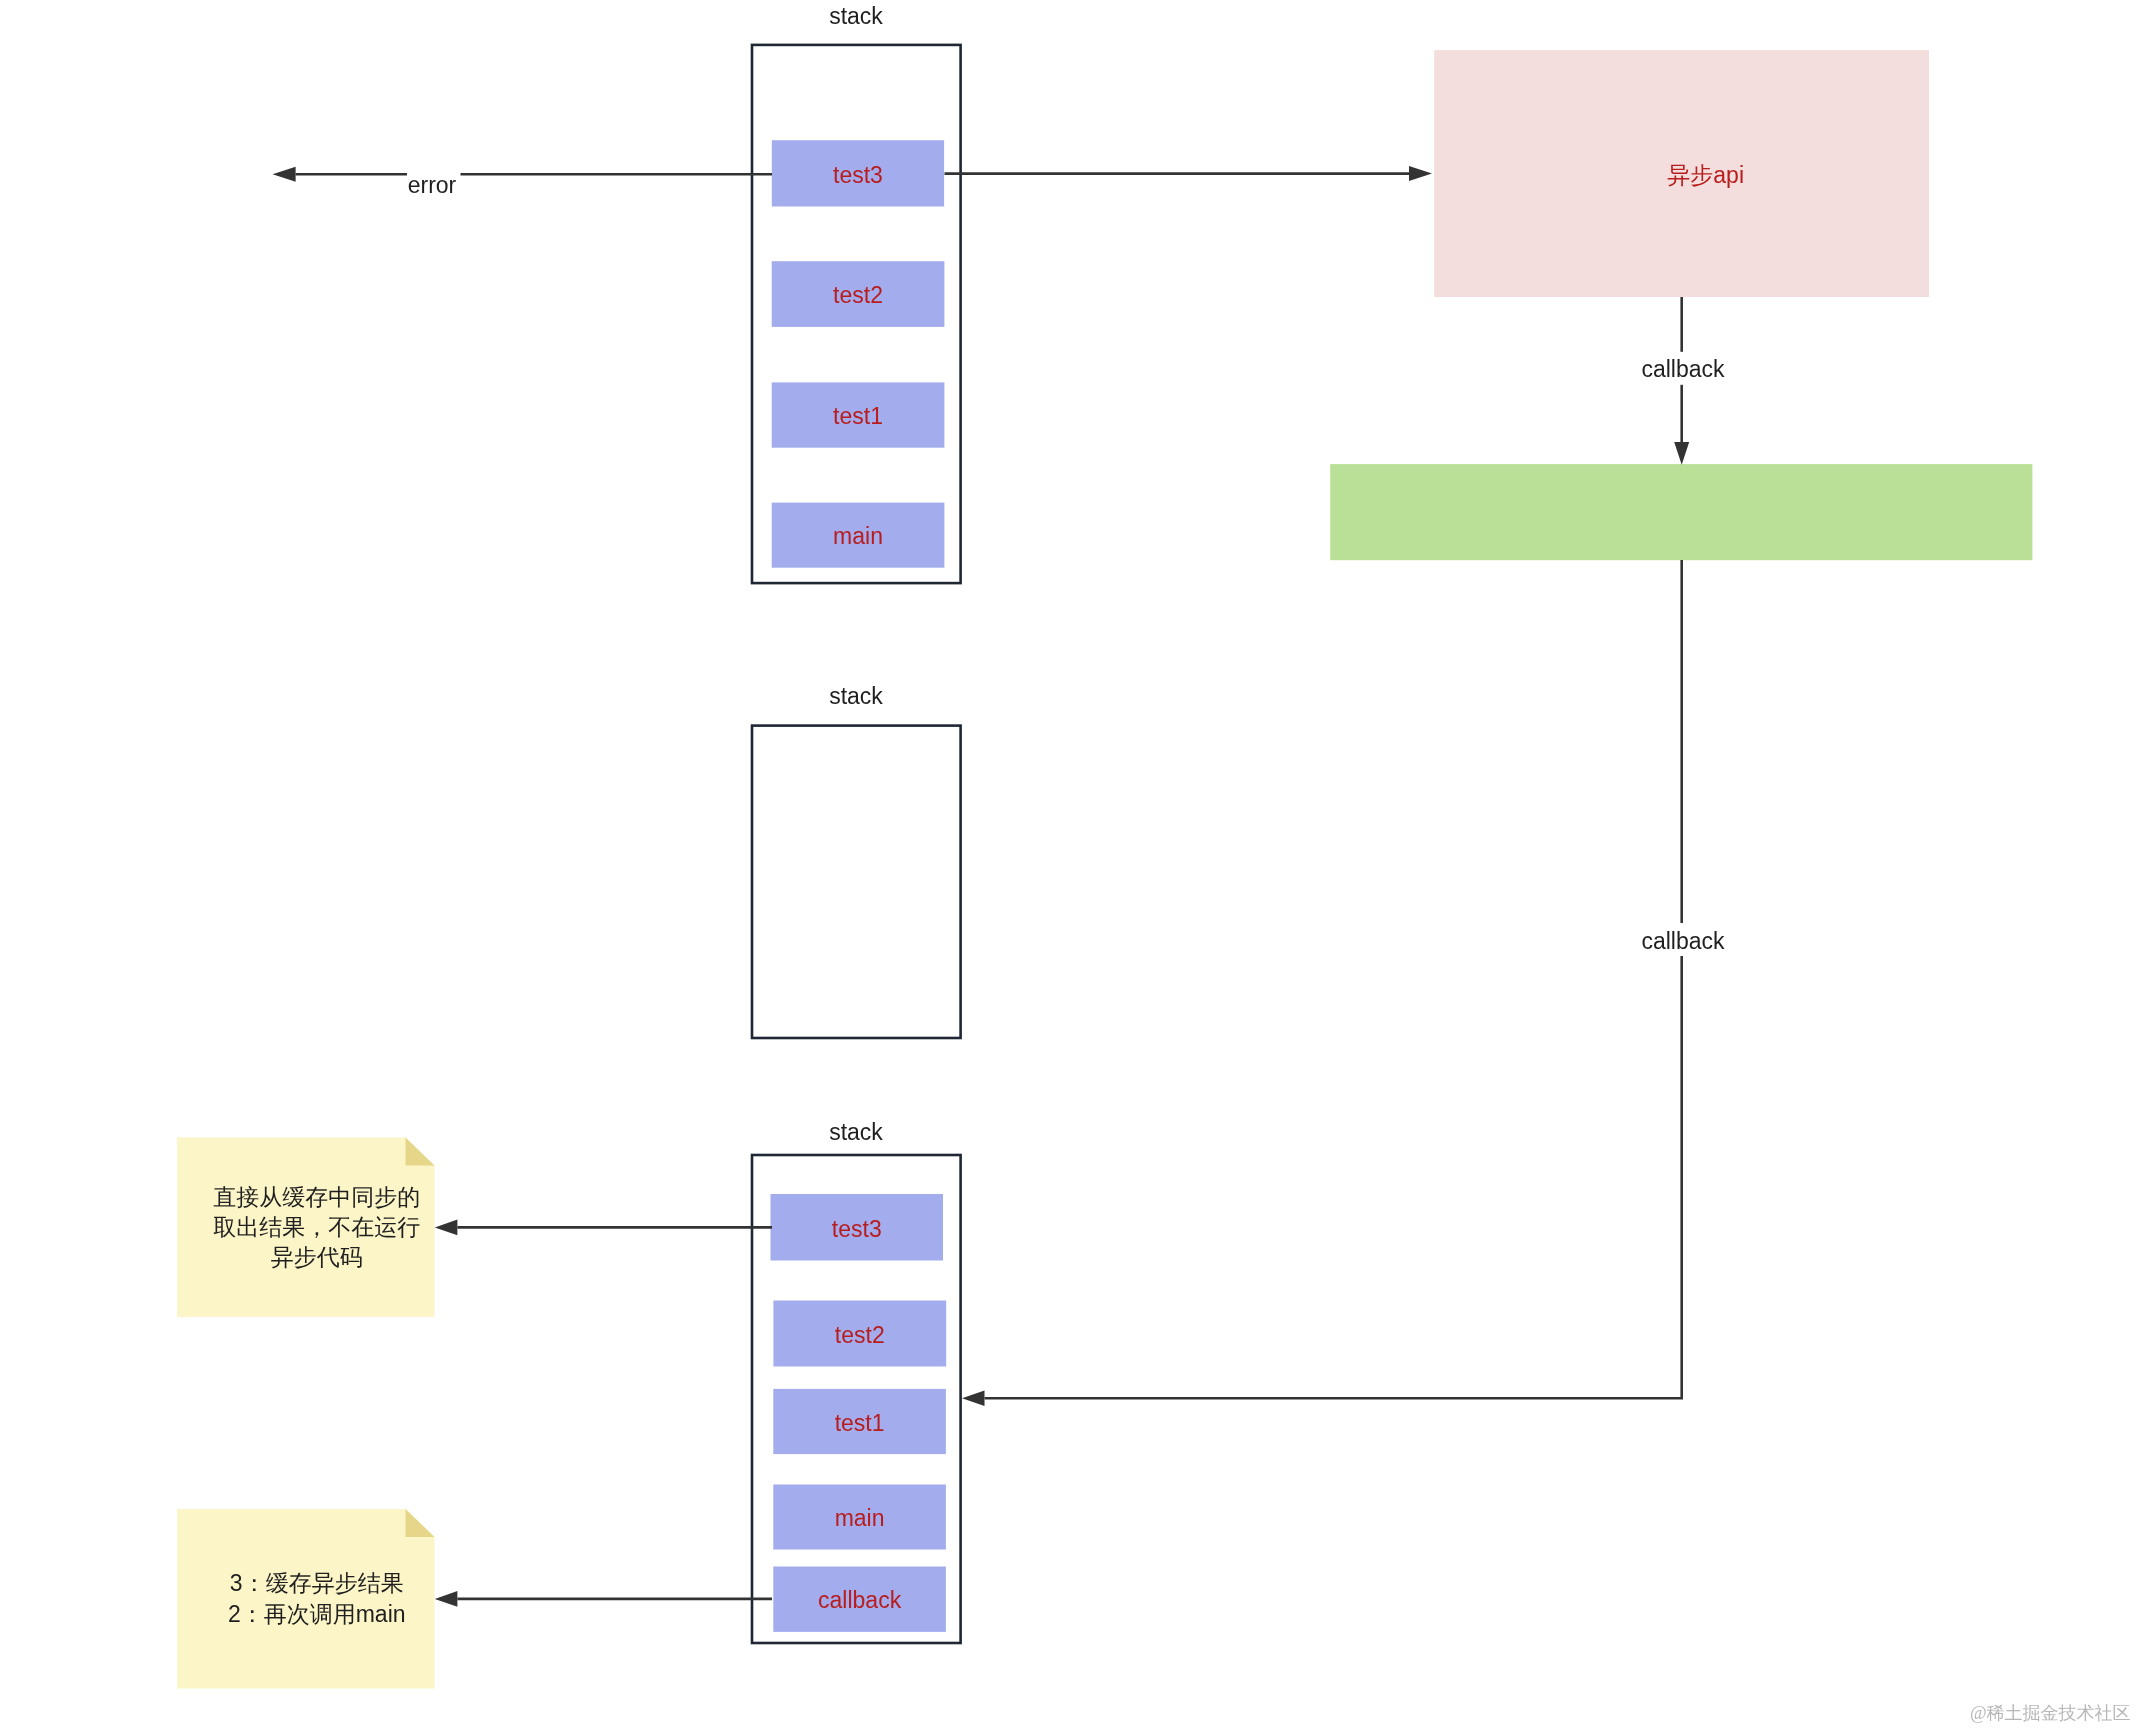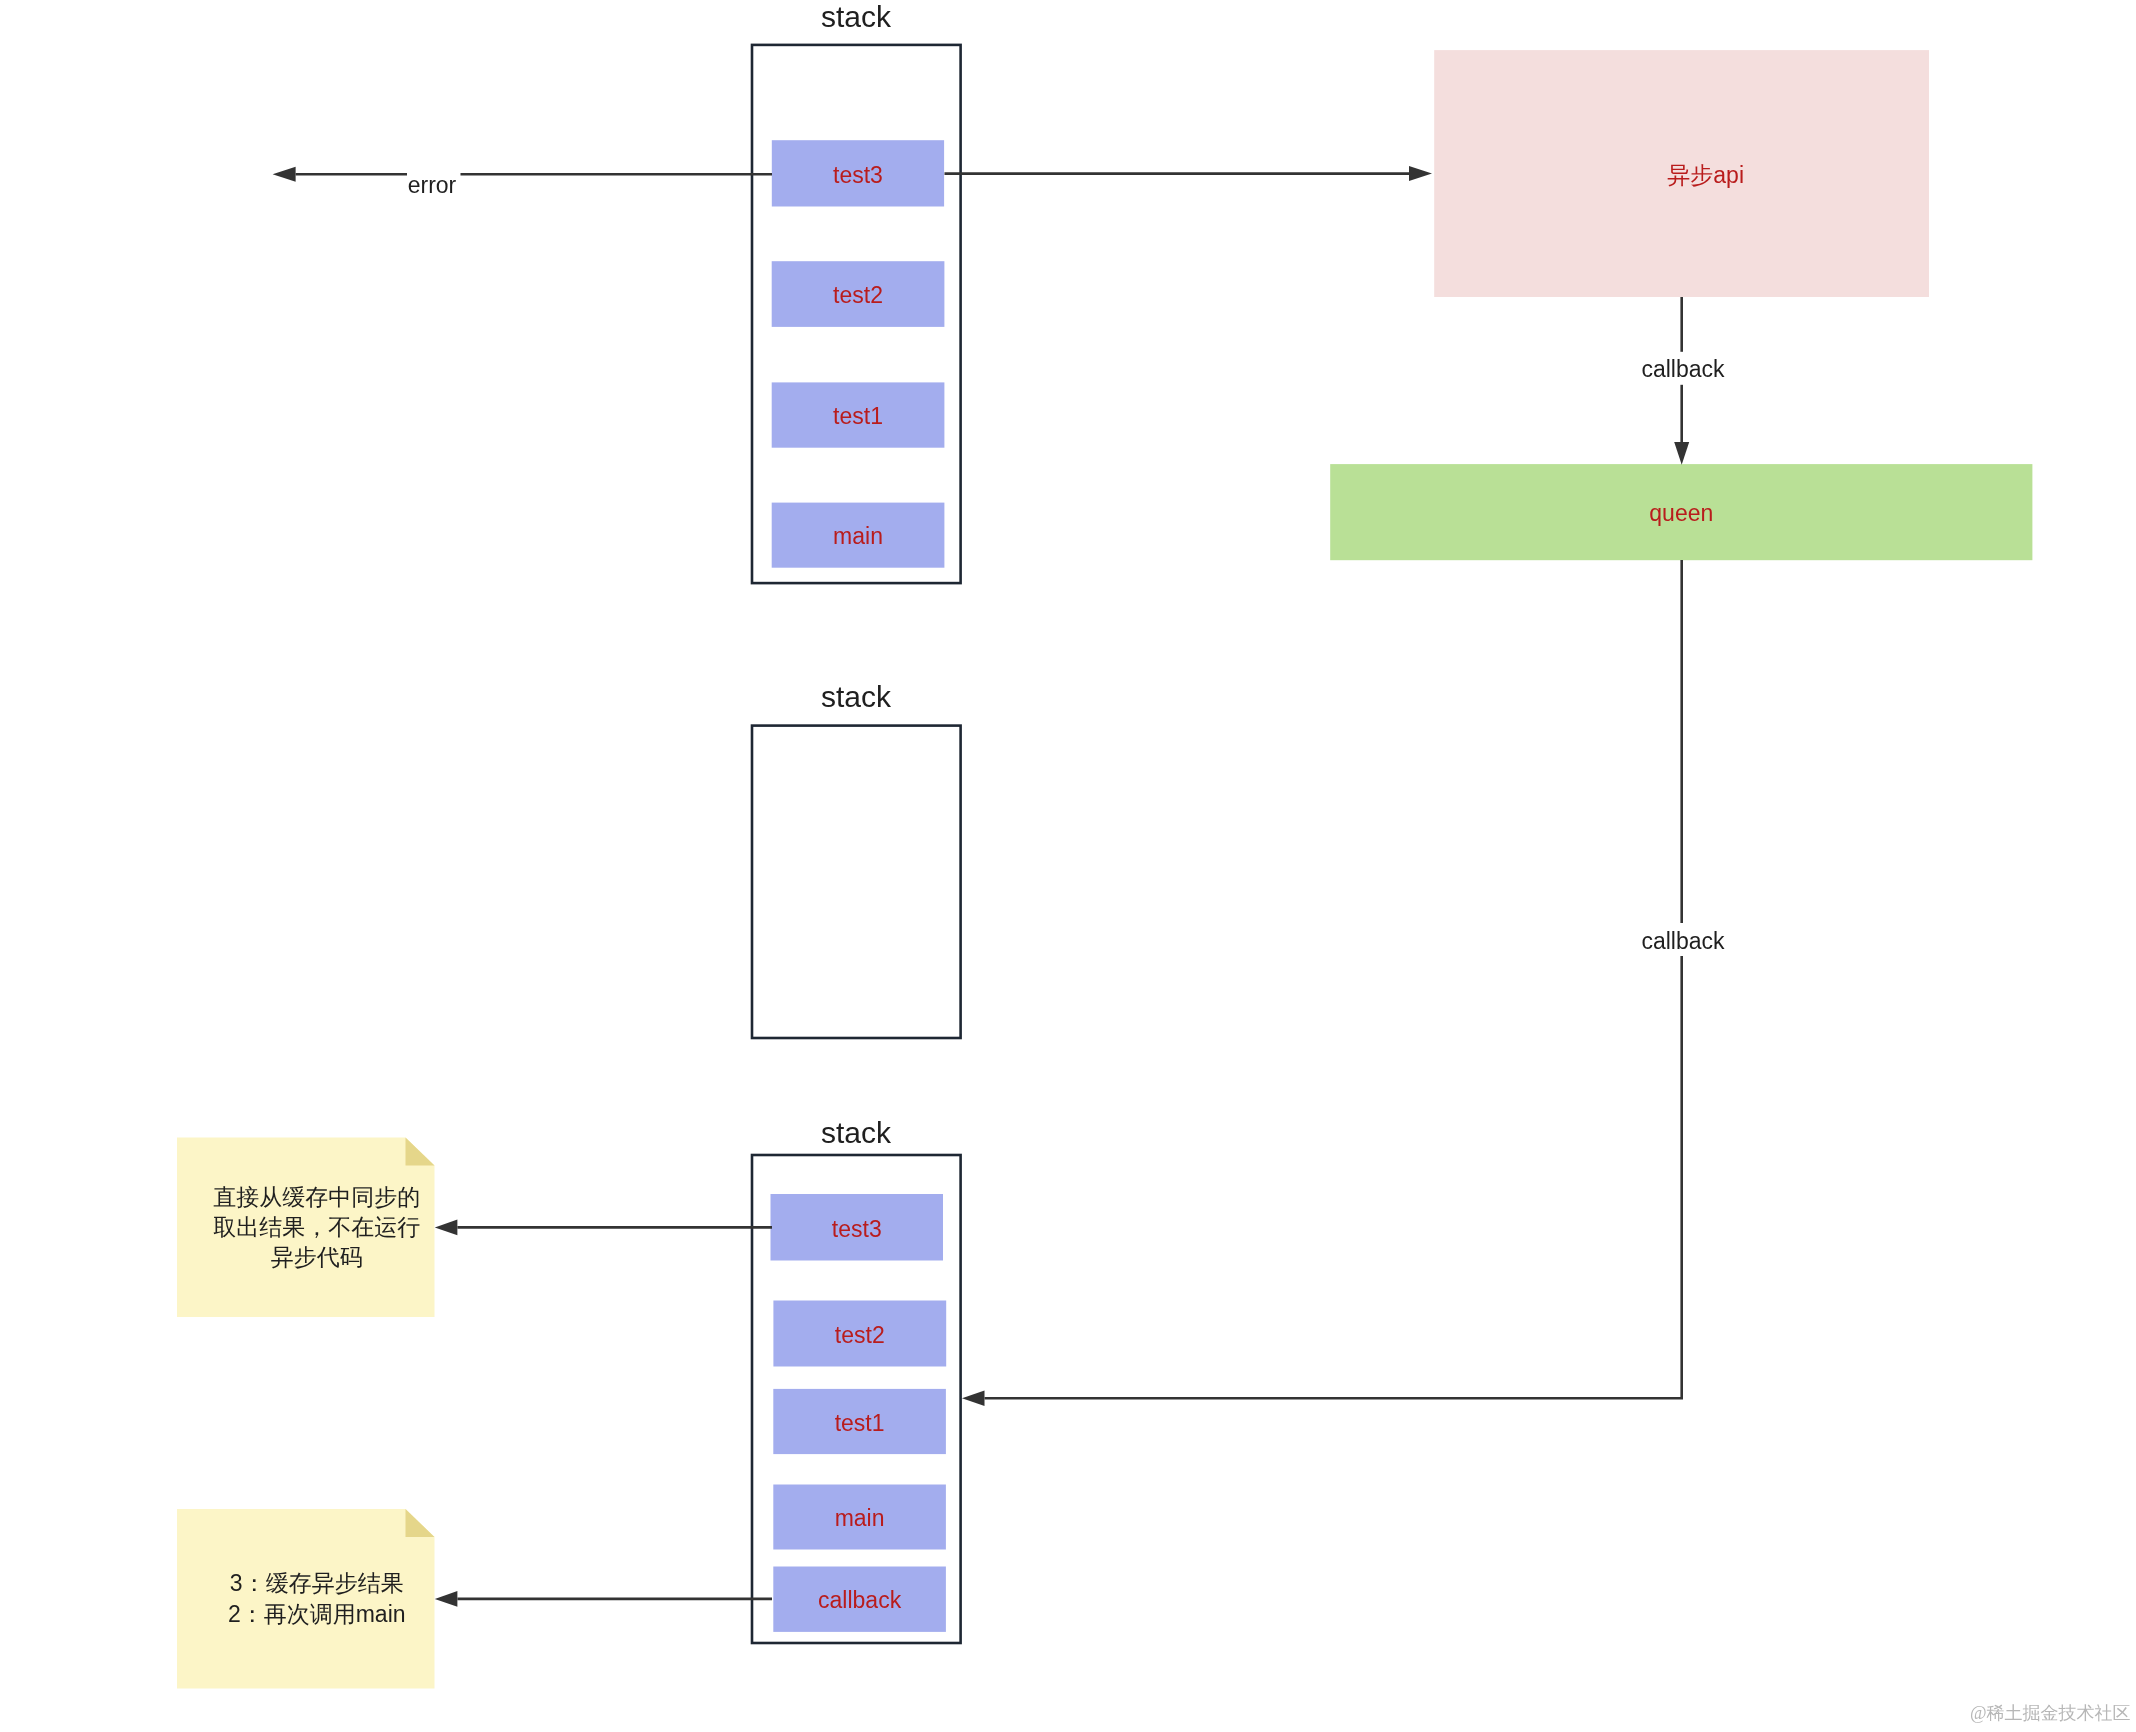--- a/index.html
+++ b/index.html
@@ -16,21 +16,21 @@
   .lbl{
     position:absolute;
     display:flex;align-items:center;justify-content:center;
     text-align:center;
     color:#000000;
     white-space:pre;
     line-height:1.28;
   }
   .lbl > span, .lbl > div{display:block;}
   .nudge{transform:translateY(2px);}
-  .frame-label{font-size:30px;color:#1f1f1f;}
+  .frame-label{font-size:23px;color:#1f1f1f;}
   .box-label{font-size:23px;color:#b91c1c;}
   .edge-label{font-size:23px;color:#1f1f1f;}
   .note-label{font-size:23px;color:#1f1f1f;line-height:30.4px;margin-left:11px;}
   .watermark{
     position:absolute;
     font-family:"Liberation Serif", serif;
     font-size:18px;
     color:#b7b7b7;
     white-space:pre;
   }
@@ -97,21 +97,20 @@
   <div class="lbl box-label nudge" style="left:771.7px;top:382.4px;width:172.7px;height:65.3px;">test1</div>
   <div class="lbl box-label nudge" style="left:771.7px;top:502.6px;width:172.7px;height:65.1px;">main</div>
 
   <div class="lbl box-label nudge" style="left:770.5px;top:1194px;width:172.5px;height:66.5px;">test3</div>
   <div class="lbl box-label nudge" style="left:773.4px;top:1300.5px;width:172.8px;height:66px;">test2</div>
   <div class="lbl box-label nudge" style="left:773.3px;top:1388.9px;width:172.6px;height:65.2px;">test1</div>
   <div class="lbl box-label nudge" style="left:773.3px;top:1484.5px;width:172.6px;height:65px;">main</div>
   <div class="lbl box-label nudge" style="left:773.3px;top:1566.5px;width:172.6px;height:65.4px;">callback</div>
 
   <div class="lbl box-label nudge" style="left:1434.2px;top:50.1px;width:543px;height:246.9px;">异步api</div>
-  <div class="lbl box-label nudge" style="left:1330.2px;top:464.1px;width:702.2px;height:96.1px;">queen</div>
 
   <div class="lbl edge-label nudge" style="left:386px;top:168px;width:92px;height:32px;">error</div>
   <div class="lbl edge-label nudge" style="left:1620px;top:352px;width:126px;height:32px;">callback</div>
   <div class="lbl edge-label nudge" style="left:1620px;top:924px;width:126px;height:32px;">callback</div>
 
   <div class="lbl note-label" style="left:177px;top:1137.5px;width:257.5px;height:179.5px;flex-direction:column;">
     <div>直接从缓存中同步的</div>
     <div>取出结果，不在运行</div>
     <div>异步代码</div>
   </div>

